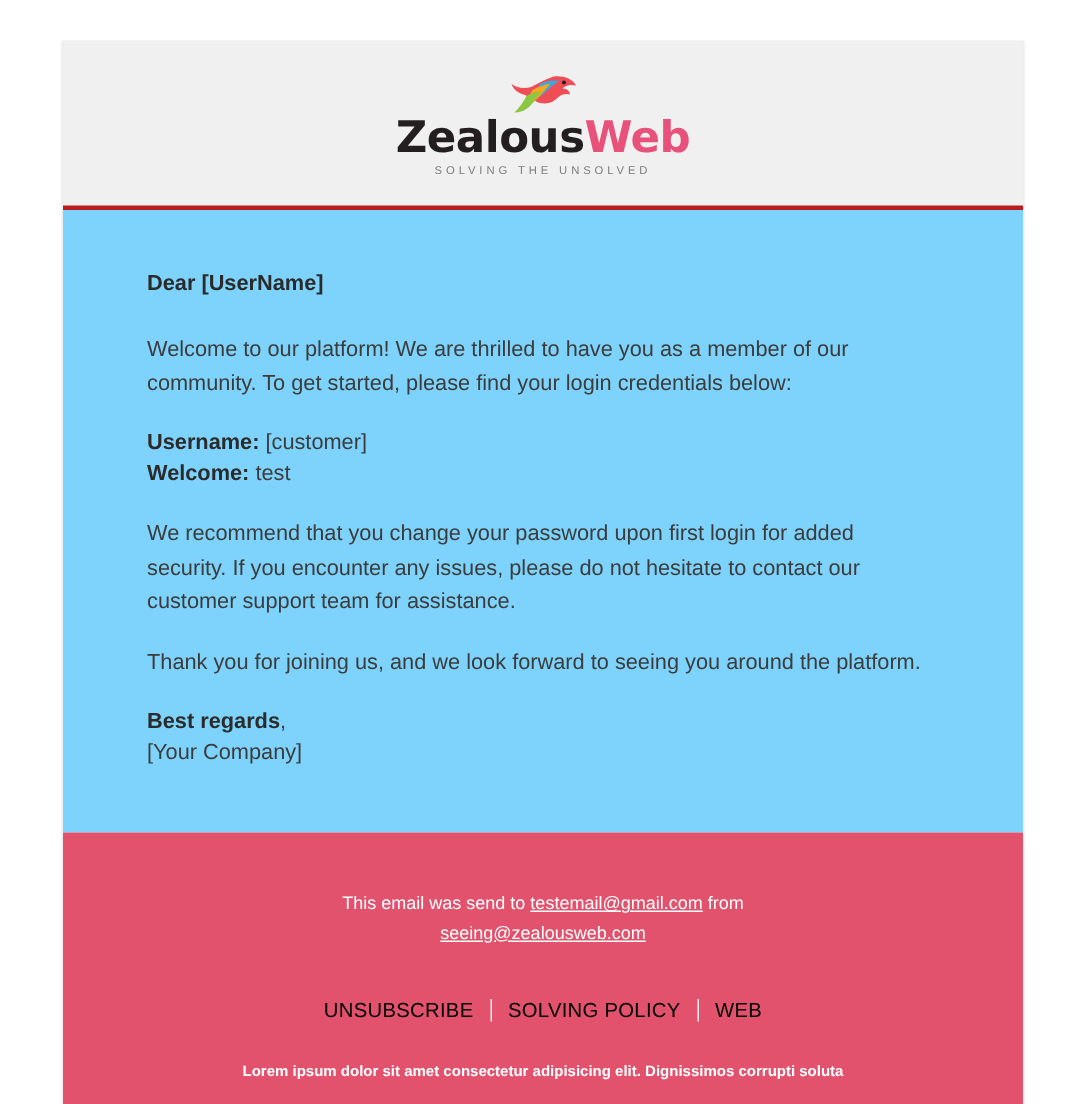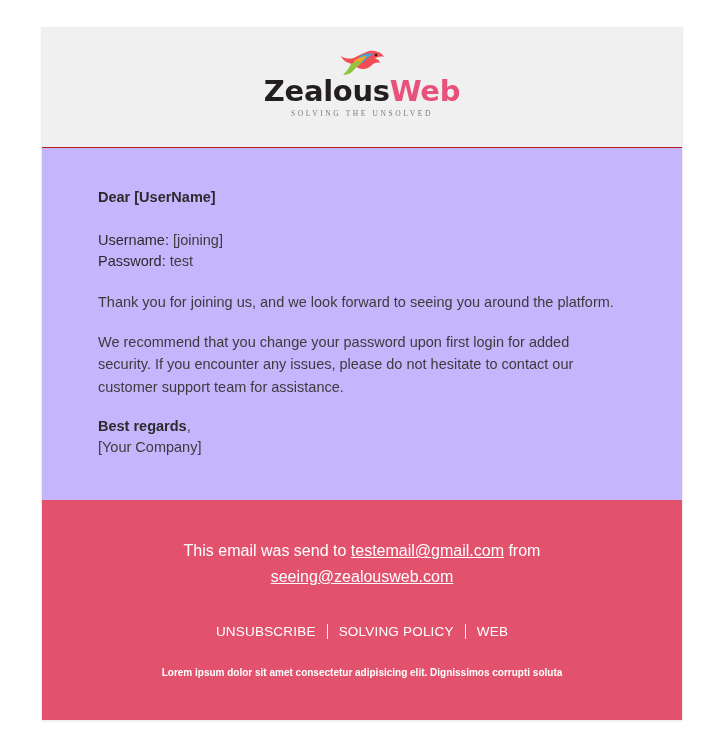--- a/index.html
+++ b/index.html
@@ -24,23 +24,23 @@
   .email-card {
     width: 640px;
     margin: 0 auto;
     background: #ffffff;
     box-shadow: 0 0 0 1px #eeeeee, 0 1px 3px rgba(0,0,0,0.10);
     box-sizing: border-box;
   }
   
   .email-header {
     background: #f0f0f0;
-    padding: 22px 0 27px 0;
+    padding: 22px 0 16px 0;
     text-align: center;
-    border-bottom: 1px solid #b91c1c;
+    border-bottom: 3px solid #b91c1c;
   }
   .logo-wrap {
     display: inline-block;
     text-align: center;
     line-height: 1;
   }
   .logo-bird {
     display: block;
     margin: 0 auto 1px auto;
     width: 46px;
@@ -53,30 +53,30 @@
     letter-spacing: -0.3px;
     line-height: 1;
     color: #231f20;
     white-space: nowrap;
   }
   .logo-text .accent {
     color: #e8517a;
   }
   .logo-tag {
     margin-top: 4px;
-    font-family: Liberation Serif, serif;
+    font-family: Liberation Sans, sans-serif;
     font-size: 7.5px;
     letter-spacing: 2.6px;
     color: #7b7b7b;
     text-transform: uppercase;
     white-space: nowrap;
   }
   
   .email-body {
-    background: #c4b5fd;
+    background: #7dd3fc;
     padding: 38px 56px 42px 56px;
     color: #3c3c3c;
     font-size: 14.5px;
     line-height: 1.55;
   }
   .email-body p {
     margin: 0 0 18px 0;
   }
   .email-body p:last-child {
     margin-bottom: 0;
@@ -84,58 +84,58 @@
   .greeting {
     font-weight: bold;
     color: #2b2b2b;
     margin-bottom: 22px !important;
     font-size: 14.5px;
   }
   .creds {
     line-height: 1.45;
   }
   .creds .lbl {
-    font-weight: normal;
+    font-weight: bold;
     color: #2b2b2b;
   }
   .signoff {
     margin-bottom: 0 !important;
     line-height: 1.45;
   }
   .signoff .bold {
     font-weight: bold;
     color: #2b2b2b;
   }
   
   .email-footer {
     background: #e2526d;
     color: #ffffff;
     text-align: center;
     padding: 38px 40px 40px 40px;
   }
   .footer-line1 {
-    font-size: 16px;
+    font-size: 12px;
     line-height: 1.6;
     margin: 0 0 34px 0;
   }
   .footer-line1 a,
   .footer-link {
     color: #ffffff;
     text-decoration: underline;
   }
   .footer-nav {
     font-size: 13.5px;
     letter-spacing: 0.2px;
     margin: 0 0 26px 0;
     display: flex;
     justify-content: center;
     align-items: center;
   }
   .footer-nav a {
-    color: #ffffff;
+    color: #000000;
     text-decoration: none;
     padding: 0 11px;
   }
   .footer-nav .sep {
     width: 1px;
     height: 15px;
     background: #ffffff;
     display: inline-block;
     opacity: 0.9;
   }
@@ -161,28 +161,29 @@
           <path d="M12 14 C15 12 19 11 22 11 C19 14 17 18 14 21 C11 24 7 25 4 25 C7 22 10 18 12 14 Z" fill="#8dc63f"></path>
           <circle cx="37" cy="5" r="1.3" fill="#231f20"></circle>
         </svg>
         <div class="logo-text"><span>Zealous</span><span class="accent">Web</span></div>
         <div class="logo-tag">SOLVING THE UNSOLVED</div>
       </div>
     </div>
 
     <div class="email-body">
       <p class="greeting">Dear [UserName]</p>
+      <p>Welcome to our platform! We are thrilled to have you as a member of our community. To get started, please find your login credentials below:</p>
       <p class="creds">
         <span class="lbl">Username:</span>
-        <span>[joining]</span><br>
-        <span class="lbl">Password:</span>
+        <span>[customer]</span><br>
+        <span class="lbl">Welcome:</span>
         <span>test</span>
       </p>
+      <p>We recommend that you change your password upon first login for added security. If you encounter any issues, please do not hesitate to contact our customer support team for assistance.</p>
       <p>Thank you for joining us, and we look forward to seeing you around the platform.</p>
-      <p>We recommend that you change your password upon first login for added security. If you encounter any issues, please do not hesitate to contact our customer support team for assistance.</p>
       <p class="signoff">
         <span class="bold">Best regards</span><span>,</span><br>
         <span>[Your Company]</span>
       </p>
     </div>
 
     <div class="email-footer">
       <p class="footer-line1">
         <span>This email was send to </span><a class="footer-link" href="#">testemail@gmail.com</a><span> from</span><br>
         <a class="footer-link" href="#">seeing@zealousweb.com</a>

